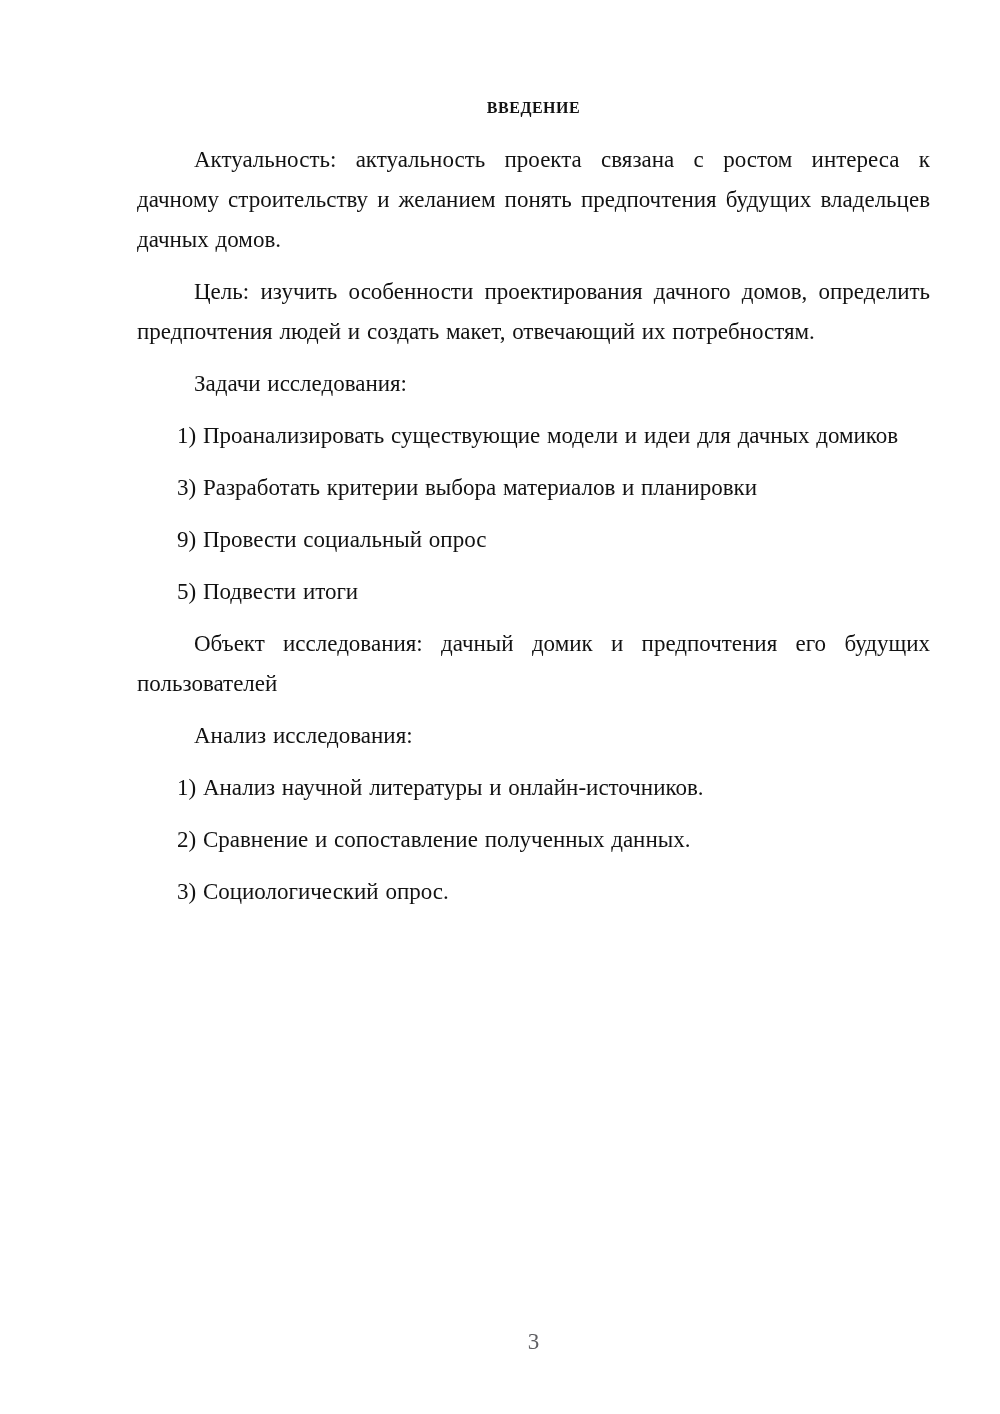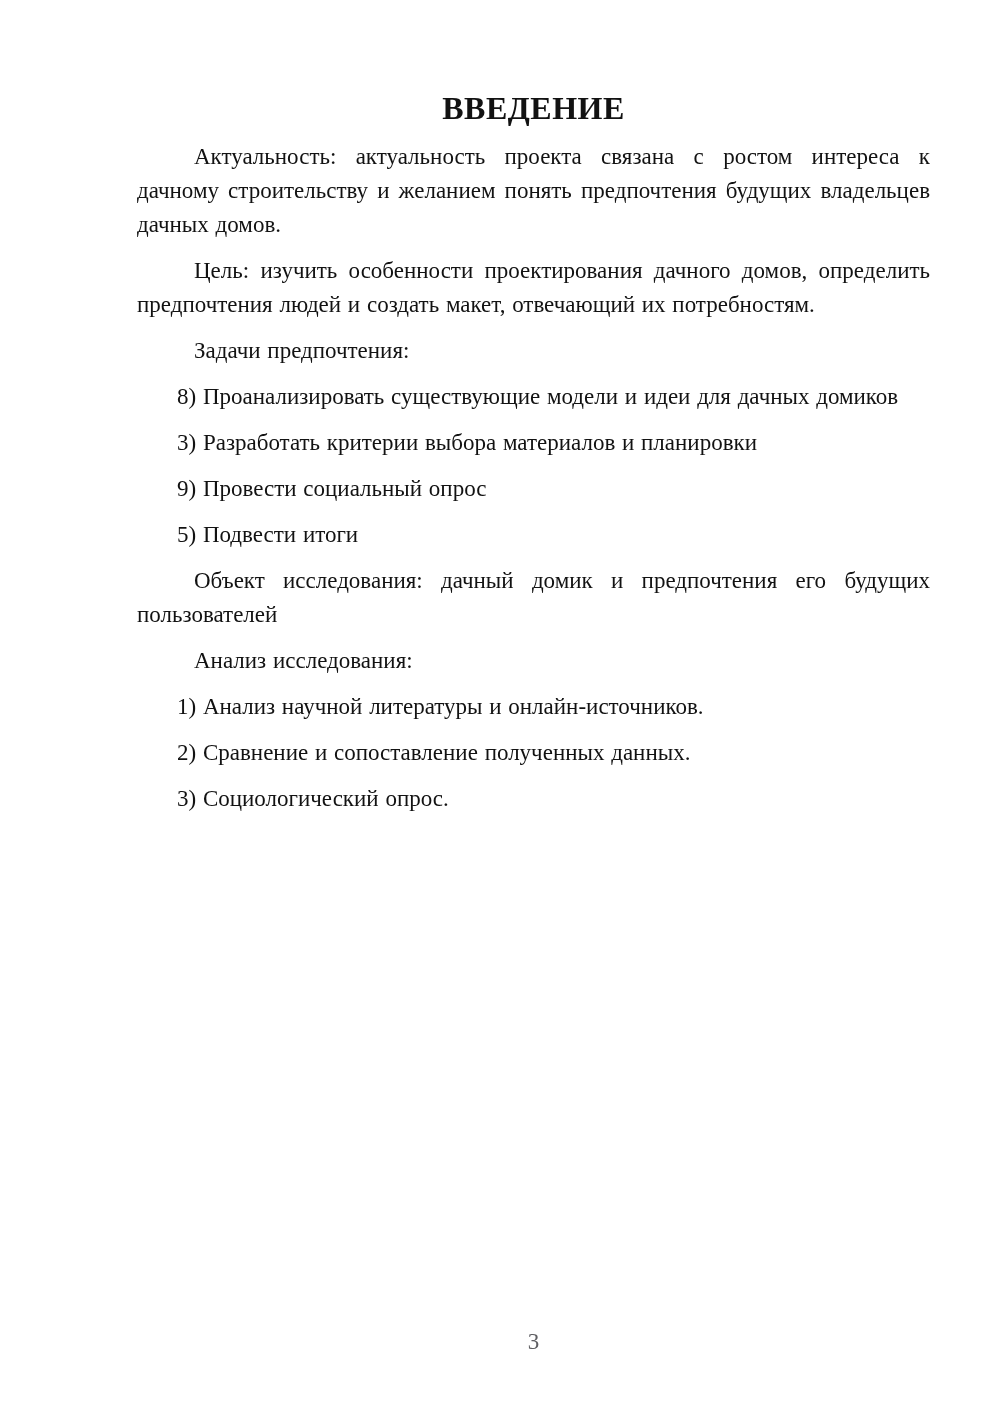--- a/index.html
+++ b/index.html
@@ -11,30 +11,30 @@
     position: relative;
     width: 1000px;
     height: 1414px;
     margin: 0 auto;
     background: #ffffff;
     color: #121212;
     padding: 88px 70px 0 137px;
     overflow: hidden;
   }
   .doc-title {
-    font-size: 32px;
+    font-size: 16px;
     font-weight: bold;
     line-height: 40px;
     text-align: center;
     letter-spacing: 0.5px;
     margin: 0 0 9px 0;
   }
   .para {
     font-size: 23px;
-    line-height: 34px;
+    line-height: 40px;
     text-align: justify;
     margin: 12px 0 6px 0;
     word-spacing: 1px;
   }
   .para--indent { text-indent: 57px; }
   .para--list   { text-indent: 40px; }
   .page-number {
     position: absolute;
     left: 137px;
     right: 70px;
@@ -47,22 +47,22 @@
 </style>
 </head>
 <body>
 
 <div class="page">
   <h1 class="doc-title">ВВЕДЕНИЕ</h1>
 
   <div>
       <p class="para para--indent">Актуальность: актуальность проекта связана с ростом интереса к дачному строительству и желанием понять предпочтения будущих владельцев дачных домов.</p>
       <p class="para para--indent">Цель: изучить особенности проектирования дачного домов, определить предпочтения людей и создать макет, отвечающий их потребностям.</p>
-      <p class="para para--indent">Задачи предпочтения:</p>
-      <p class="para para--list">8) Проанализировать существующие модели и идеи для дачных домиков</p>
+      <p class="para para--indent">Задачи исследования:</p>
+      <p class="para para--list">1) Проанализировать существующие модели и идеи для дачных домиков</p>
       <p class="para para--list">3) Разработать критерии выбора материалов и планировки</p>
       <p class="para para--list">9) Провести социальный опрос</p>
       <p class="para para--list">5) Подвести итоги</p>
       <p class="para para--indent">Объект исследования: дачный домик и предпочтения его будущих пользователей</p>
       <p class="para para--indent">Анализ исследования:</p>
       <p class="para para--list">1) Анализ научной литературы и онлайн-источников.</p>
       <p class="para para--list">2) Сравнение и сопоставление полученных данных.</p>
       <p class="para para--list">3) Социологический опрос.</p>
     </div>
 

